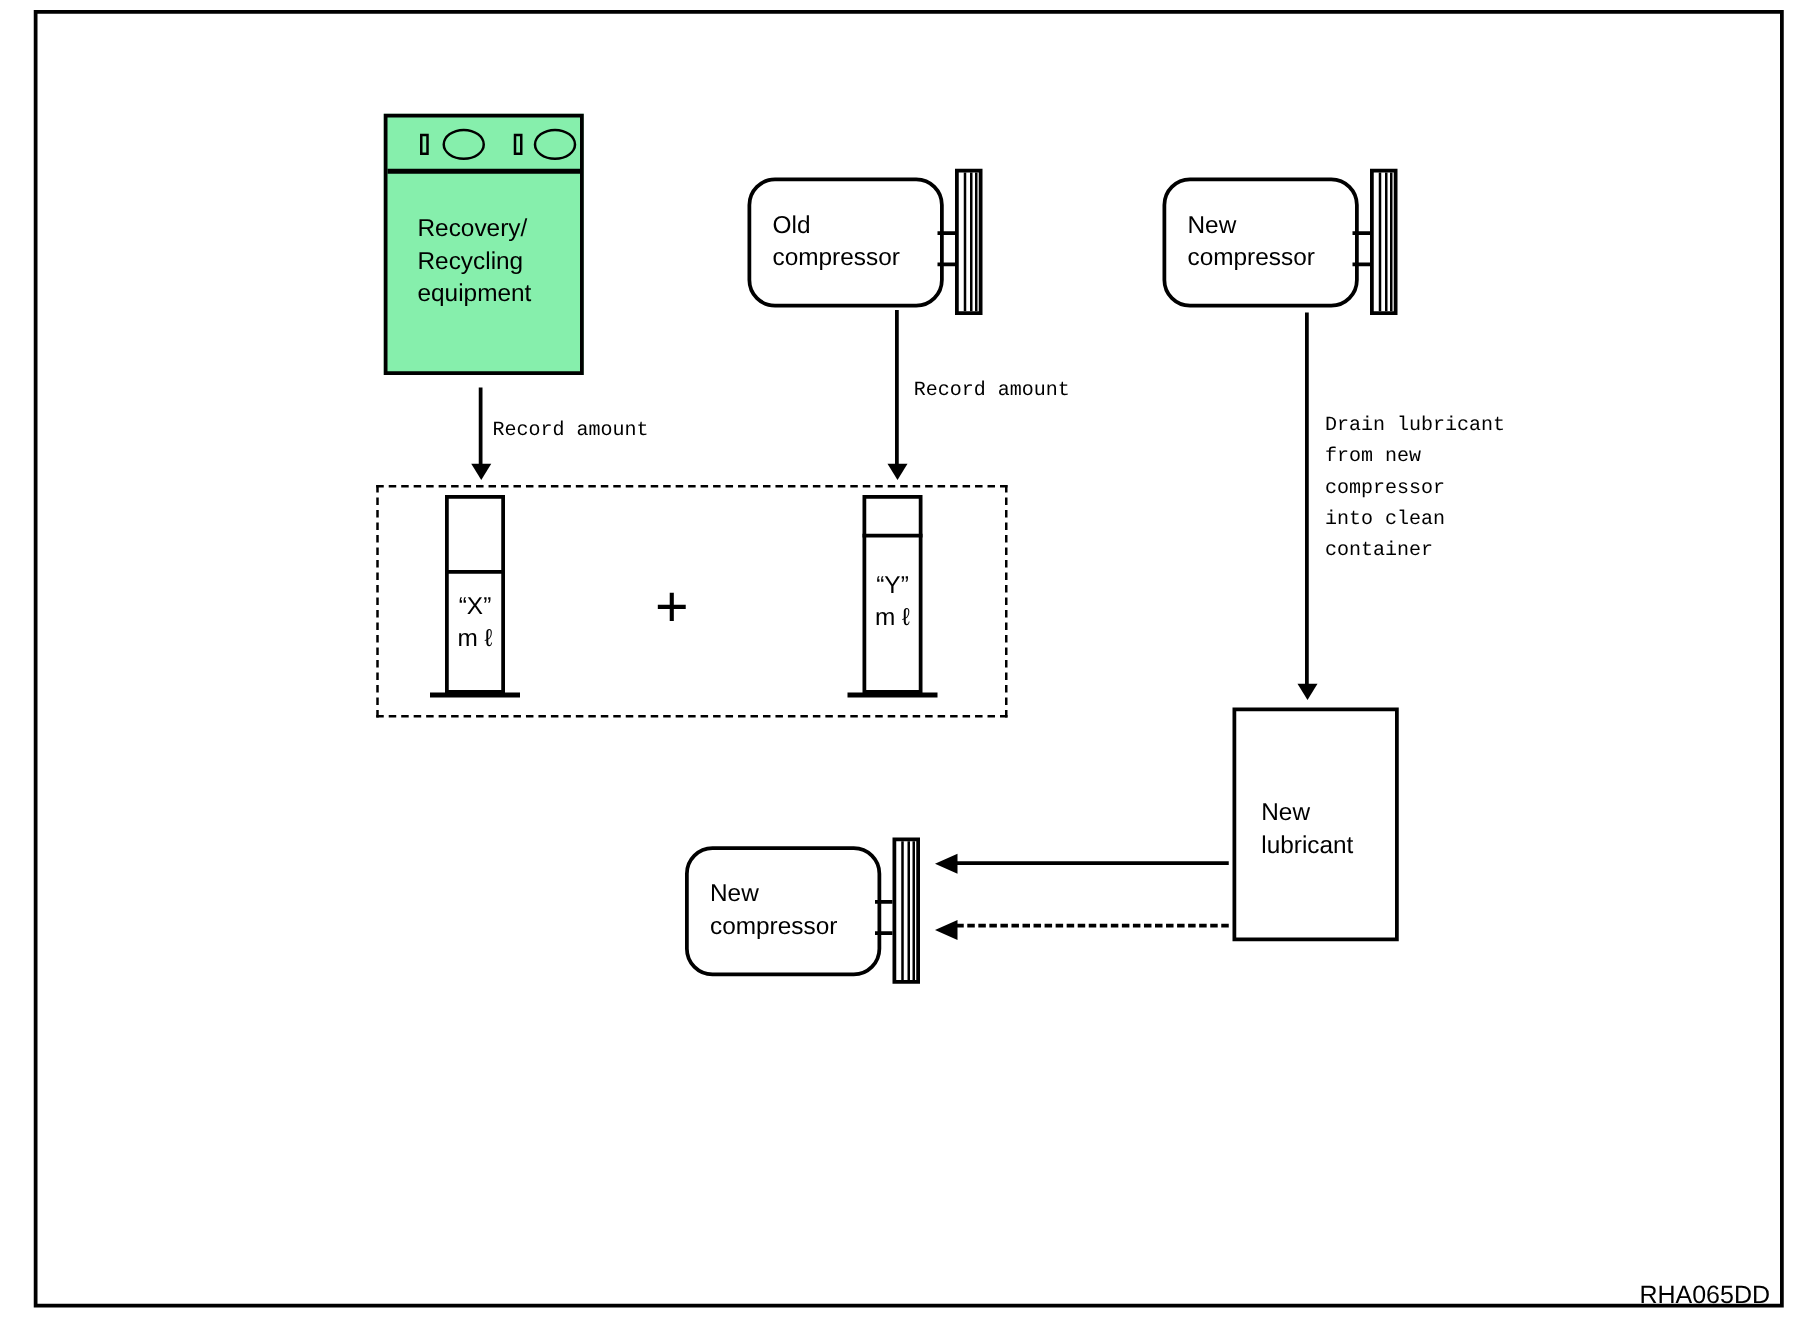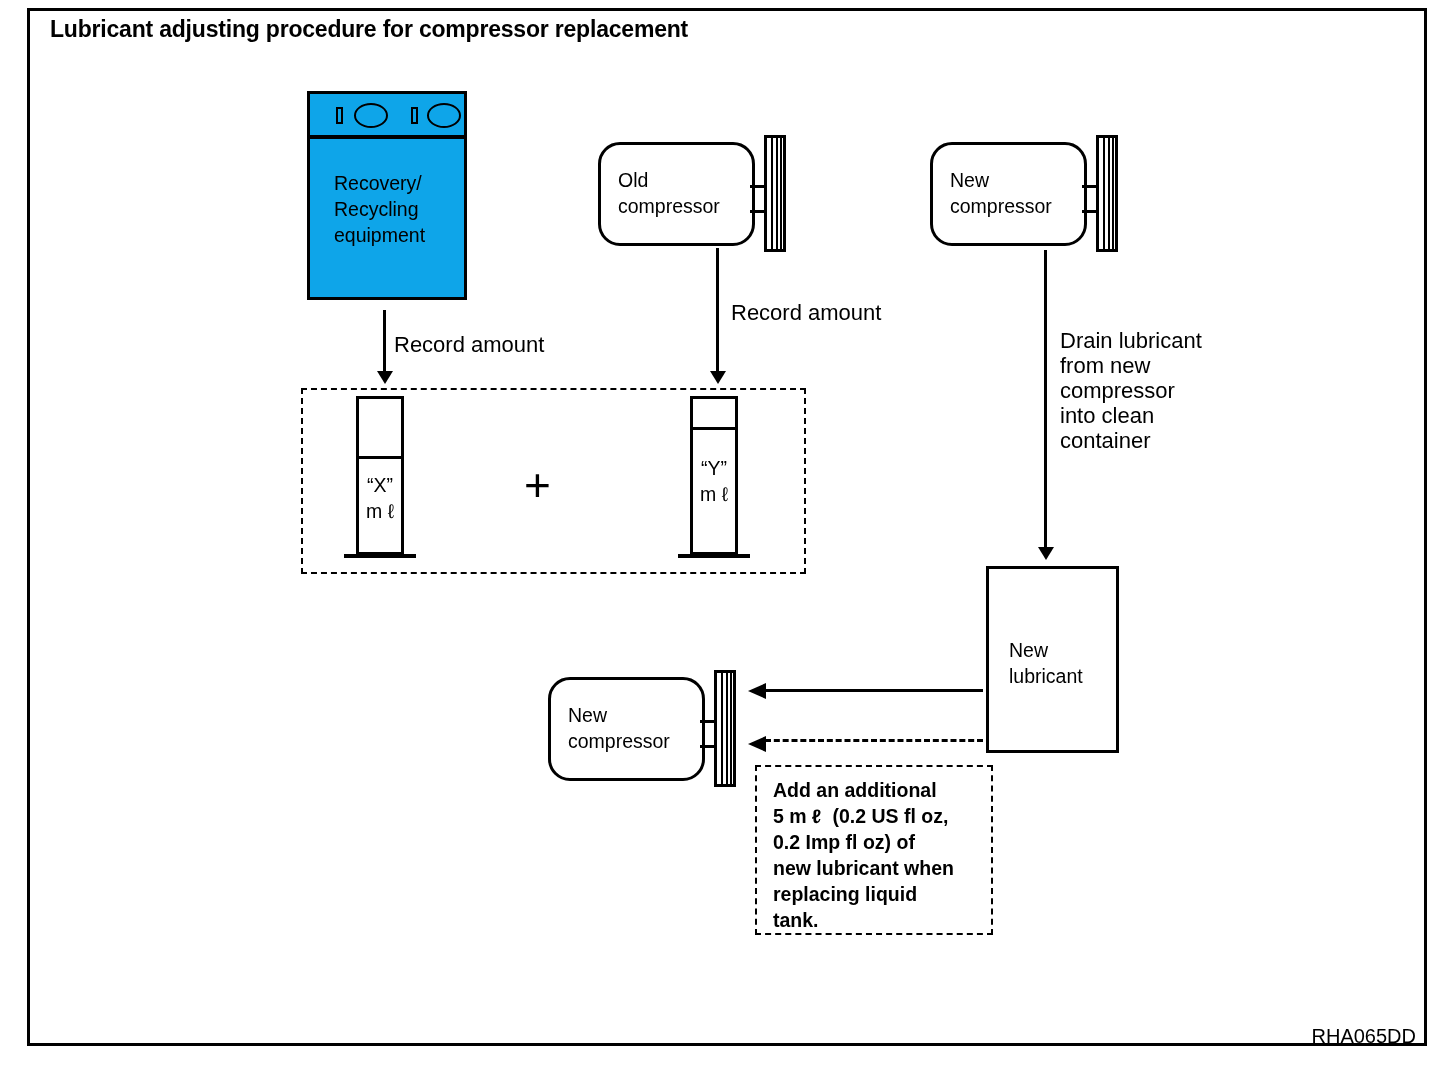--- a/index.html
+++ b/index.html
@@ -34,36 +34,37 @@
     left: 50px;
     top: 16px;
     font-size: 23px;
     font-weight: bold;
     letter-spacing: -0.2px;
     white-space: nowrap;
   }
   
   .txt {
     position: absolute;
-    font-size: 22px;
+    font-size: 16px;
     line-height: 25px;
     white-space: pre;
+    font-family: Liberation Mono, monospace;
   }
   .txt.bold { font-weight: bold; }
 
   
   .recovery-box {
     position: absolute;
     left: 307px;
     top: 91px;
     width: 160px;
     height: 209px;
     border: 3px solid #000;
     box-sizing: border-box;
-    background: #0ea5e9;
+    background: #86efac;
   }
   .recovery-panel {
     position: absolute;
     left: 0;
     top: 0;
     width: 100%;
     height: 45px;
     border-bottom: 4px solid #000;
     box-sizing: border-box;
   }
@@ -266,21 +267,20 @@
     white-space: nowrap;
   }
 </style>
 </head>
 <body>
 
 <div id="figure">
 
   <div class="outer-frame"></div>
 
-  <div class="fig-title">Lubricant adjusting procedure for compressor replacement</div>
 
   <div class="recovery-box">
     <div class="recovery-panel">
       <div class="switch s1"></div>
       <div class="dial d1"></div>
       <div class="switch s2"></div>
       <div class="dial d2"></div>
     </div>
     <div class="recovery-label">Recovery/
 Recycling
@@ -361,24 +361,16 @@
 compressor</div>
     <div class="comp-shaft" style="left:152px; top:43px; width:22px;"></div>
     <div class="comp-shaft" style="left:152px; top:68px; width:22px;"></div>
     <div class="comp-pulley" style="left:166px; top:-7px; width:22px; height:117px;">
       <div class="groove" style="left:4px;"></div>
       <div class="groove" style="left:9px;"></div>
       <div class="groove" style="left:13px;"></div>
     </div>
   </div>
 
-  <div class="note-box">
-    <div class="note-text">Add an additional
-5 m ℓ  (0.2 US fl oz,
-0.2 Imp fl oz) of
-new lubricant when
-replacing liquid
-tank.</div>
-  </div>
 
   <div class="fig-code">RHA065DD</div>
 
 </div>
 
 </body></html>

